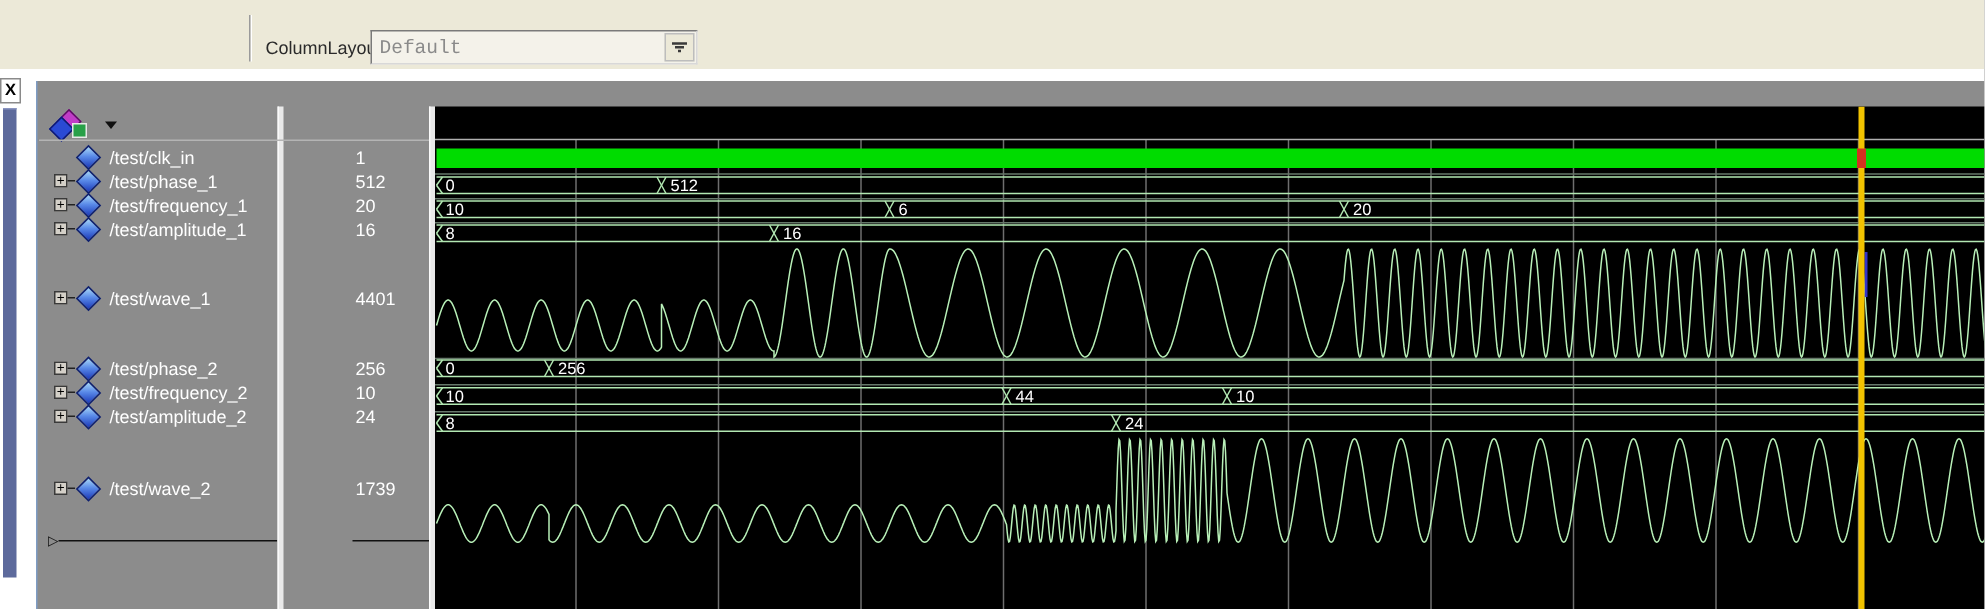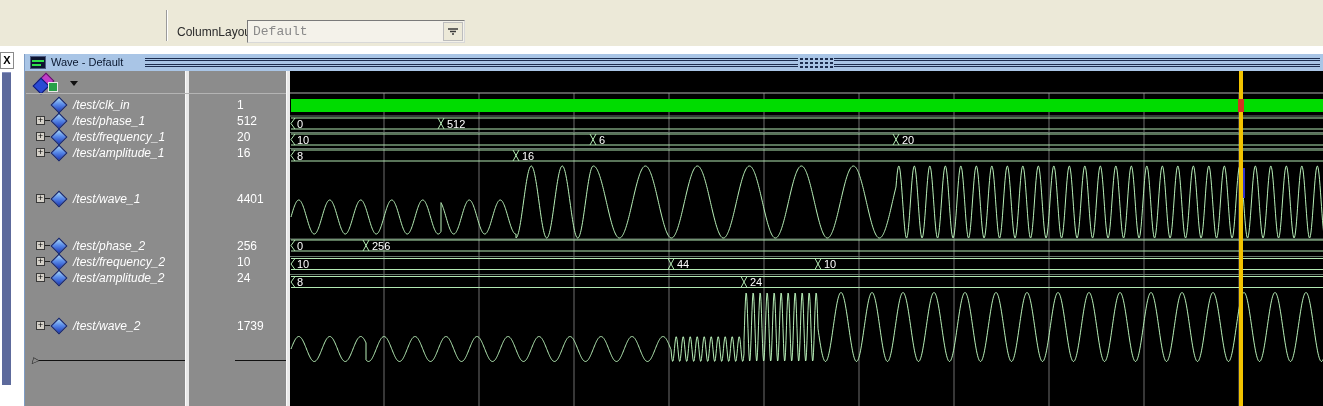--- a/index.html
+++ b/index.html
@@ -23,21 +23,21 @@
                border-left:1px solid #7e9cc4;box-sizing:border-box;}
   .titlebar{position:absolute;left:0;top:0;width:100%;height:17px;background:#a9c5e6;}
   .tb-stripes{position:absolute;left:120px;right:3px;top:0;height:17px;}
   .tb-stripes .grp{position:absolute;left:0;right:0;height:1px;background:#1c2c4e;}
   .tb-grip{position:absolute;left:773px;top:2px;width:36px;height:13px;background-color:#a9c5e6;
            background-image:radial-gradient(#1c2c4e 38%,rgba(0,0,0,0) 40%);background-size:5px 4px;background-position:1px 1px;}
   .wave-ico{position:absolute;left:5px;top:2px;width:16px;height:13px;background:#0d1430;border:1px solid #4a5a80;box-sizing:border-box;}
   .wave-ico i{position:absolute;left:1px;height:2px;background:#2ee04a;}
   .title-text{position:absolute;left:26px;top:2px;font-size:11px;color:#0a1830;}
   
-  .names-pane{position:absolute;left:1px;top:17px;width:159px;height:335px;background:#8c8c8c;overflow:hidden;font-style:italic;}
+  .names-pane{position:absolute;left:1px;top:17px;width:159px;height:335px;background:#8c8c8c;overflow:hidden;}
   .values-pane{position:absolute;left:164px;top:17px;width:97px;height:321px;background:#8c8c8c;overflow:hidden;margin-left:44px;}
   .split{position:absolute;top:17px;width:4px;height:335px;background:#e9e9e9;border-left:1px solid #fafafa;box-sizing:border-box;}
   .split.s1{left:160px;} .split.s2{left:261px;}
   .wave-area{position:absolute;left:265px;top:17px;width:1034px;height:335px;background:#000;}
   .hdr-line{position:absolute;top:39px;left:1px;width:260px;height:1px;background:#b4b4b4;}
   
   .logo{position:absolute;left:7px;top:4px;width:30px;height:17px;}
   .logo .dm{position:absolute;width:10px;height:10px;transform:rotate(45deg);}
   .logo .dm.m{left:7px;top:0;background:#c03cc8;border:1px solid #5a1060;}
   .logo .dm.b{left:2px;top:5px;background:#2a4ad4;border:1px solid #101a70;}
@@ -73,34 +73,20 @@
         </svg>
       </div>
     </div>
   </div>
 
   <div class="close-x">X</div>
   <div class="left-bar"></div>
 
   <div class="wave-window">
 
-    <div class="titlebar">
-      <div class="tb-stripes">
-        <div class="grp" style="top:4px"></div>
-          <div class="grp" style="top:6px"></div>
-        <div class="grp" style="top:10px"></div>
-          <div class="grp" style="top:12px"></div>
-      </div>
-      <div class="tb-grip"></div>
-      <div class="wave-ico">
-        <i style="top:3px;width:12px"></i>
-          <i style="top:7px;width:9px"></i>
-      </div>
-      <span class="title-text">Wave - Default</span>
-    </div>
 
     <div class="names-pane">
       <div class="logo">
         <span class="dm m"></span>
           <span class="dm b"></span>
           <span class="sq"></span>
       </div>
       <div class="hdr-arrow"></div>
       <div id="name-rows">
           <div class="sig-row" style="top: 27px;">

